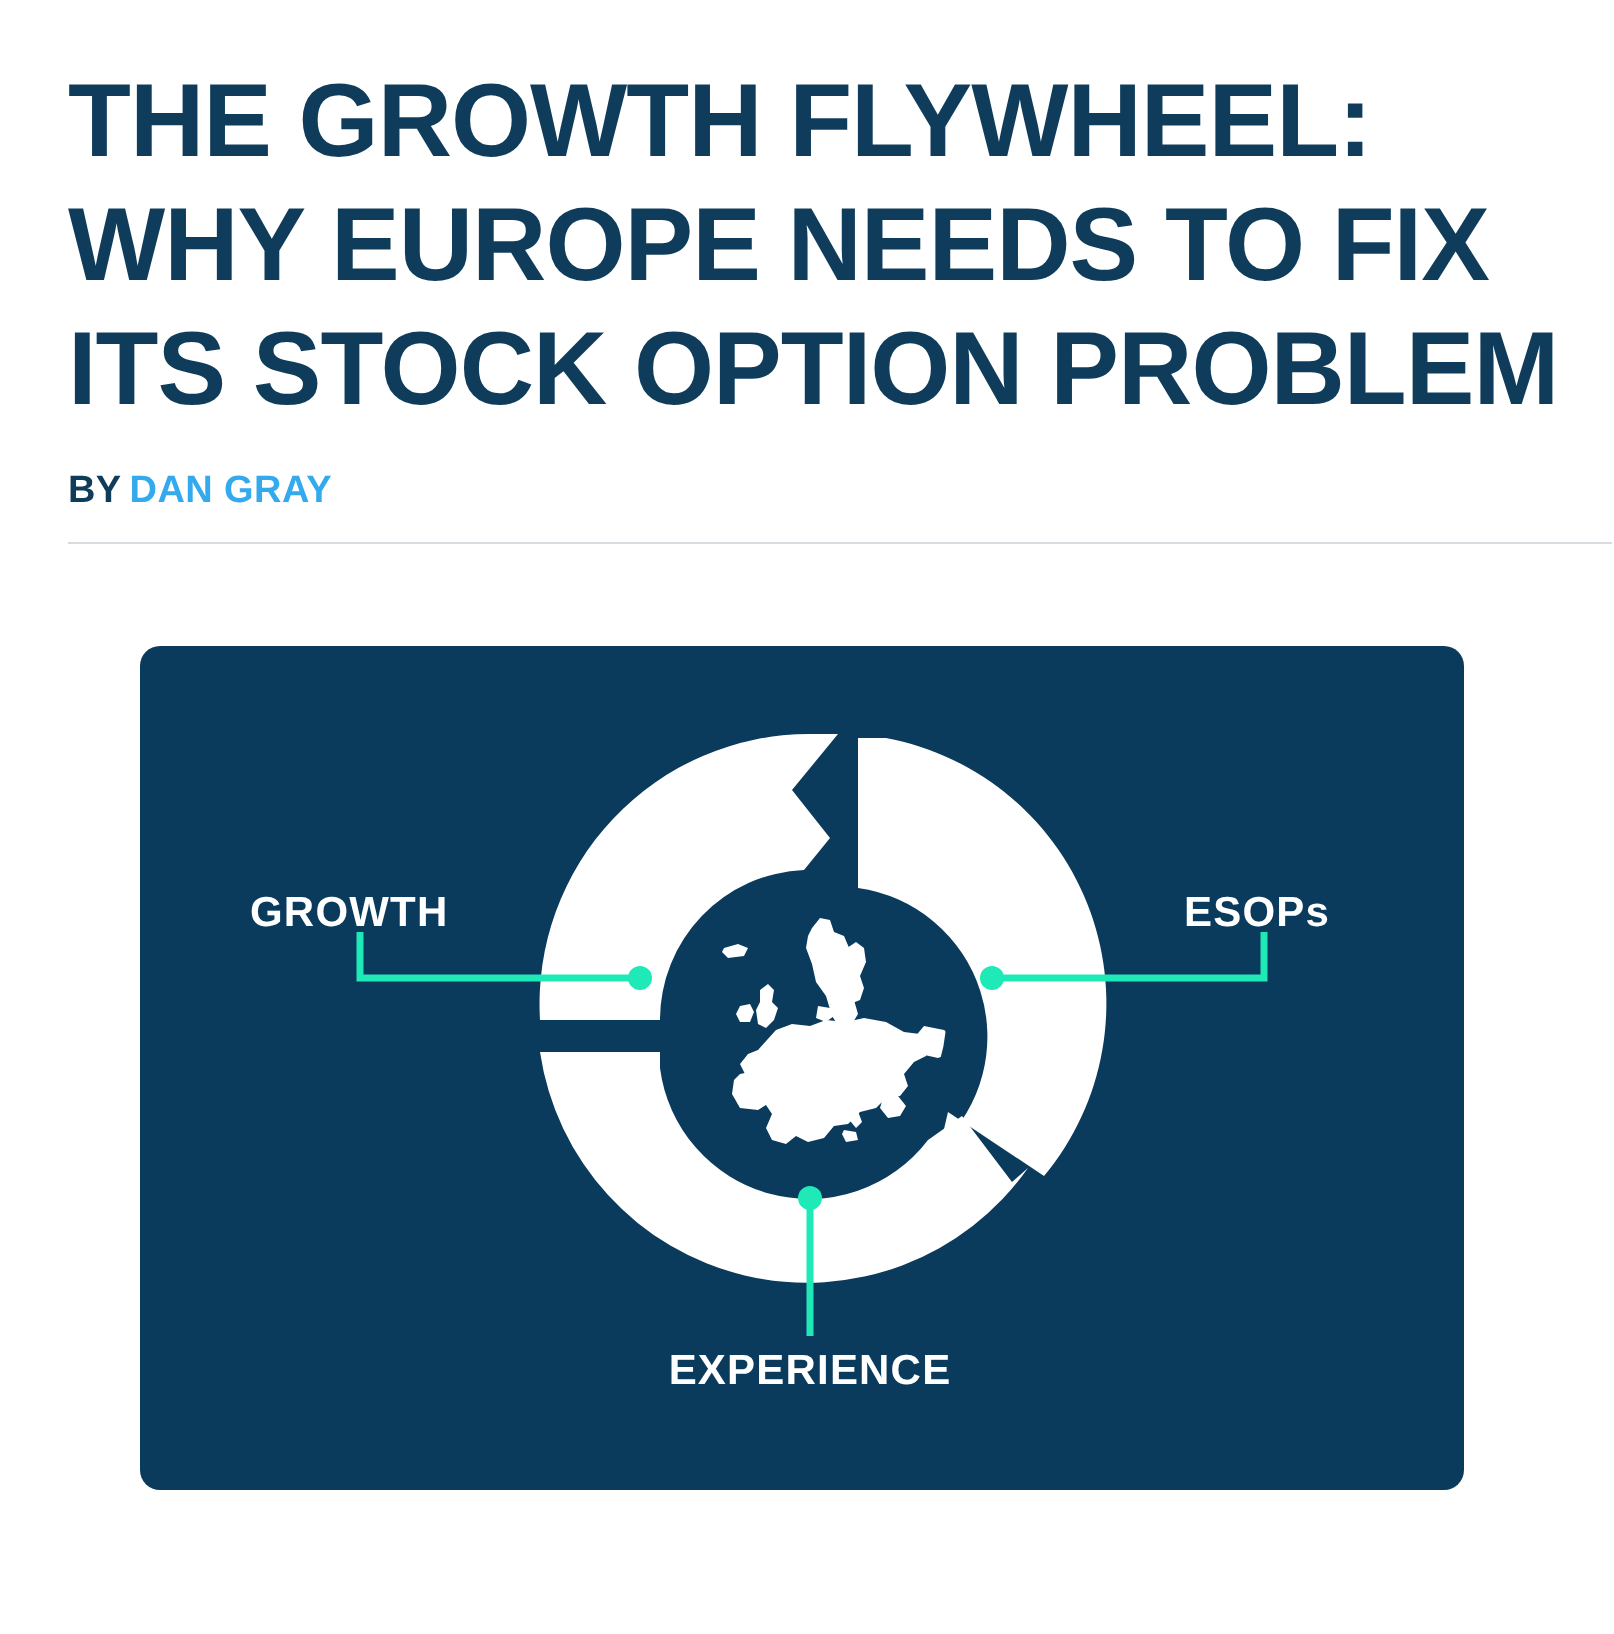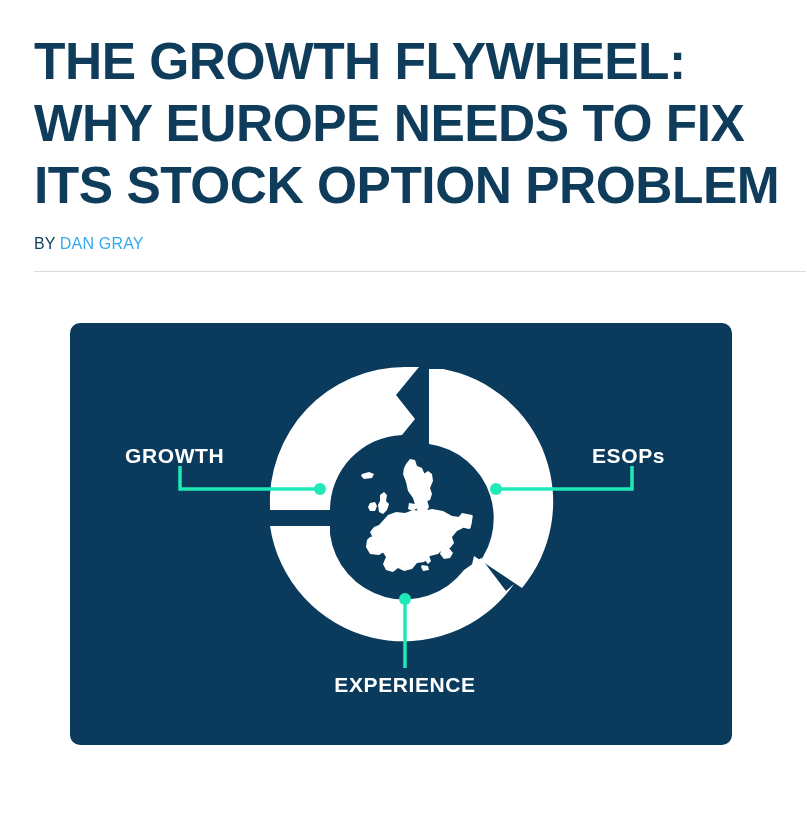--- a/index.html
+++ b/index.html
@@ -38,22 +38,22 @@
     width: 740px;
     transform: scaleX(0.99);
     transform-origin: left top;
   }
   .article-title .tl { display: block; white-space: nowrap; }
 
   .byline {
     position: absolute;
     left: 0px;
     top: 205px;
-    font-size: 16px;
-    font-weight: 400;
+    font-size: 19px;
+    font-weight: 700;
     letter-spacing: 0.2px;
     color: #0E3C5A;
     white-space: nowrap;
   }
   .byline .by-prefix { color: #0E3C5A; }
   .byline .author-link {
     color: #33AAEE;
     text-decoration: none;
     margin-left: 4px;
     cursor: pointer;

